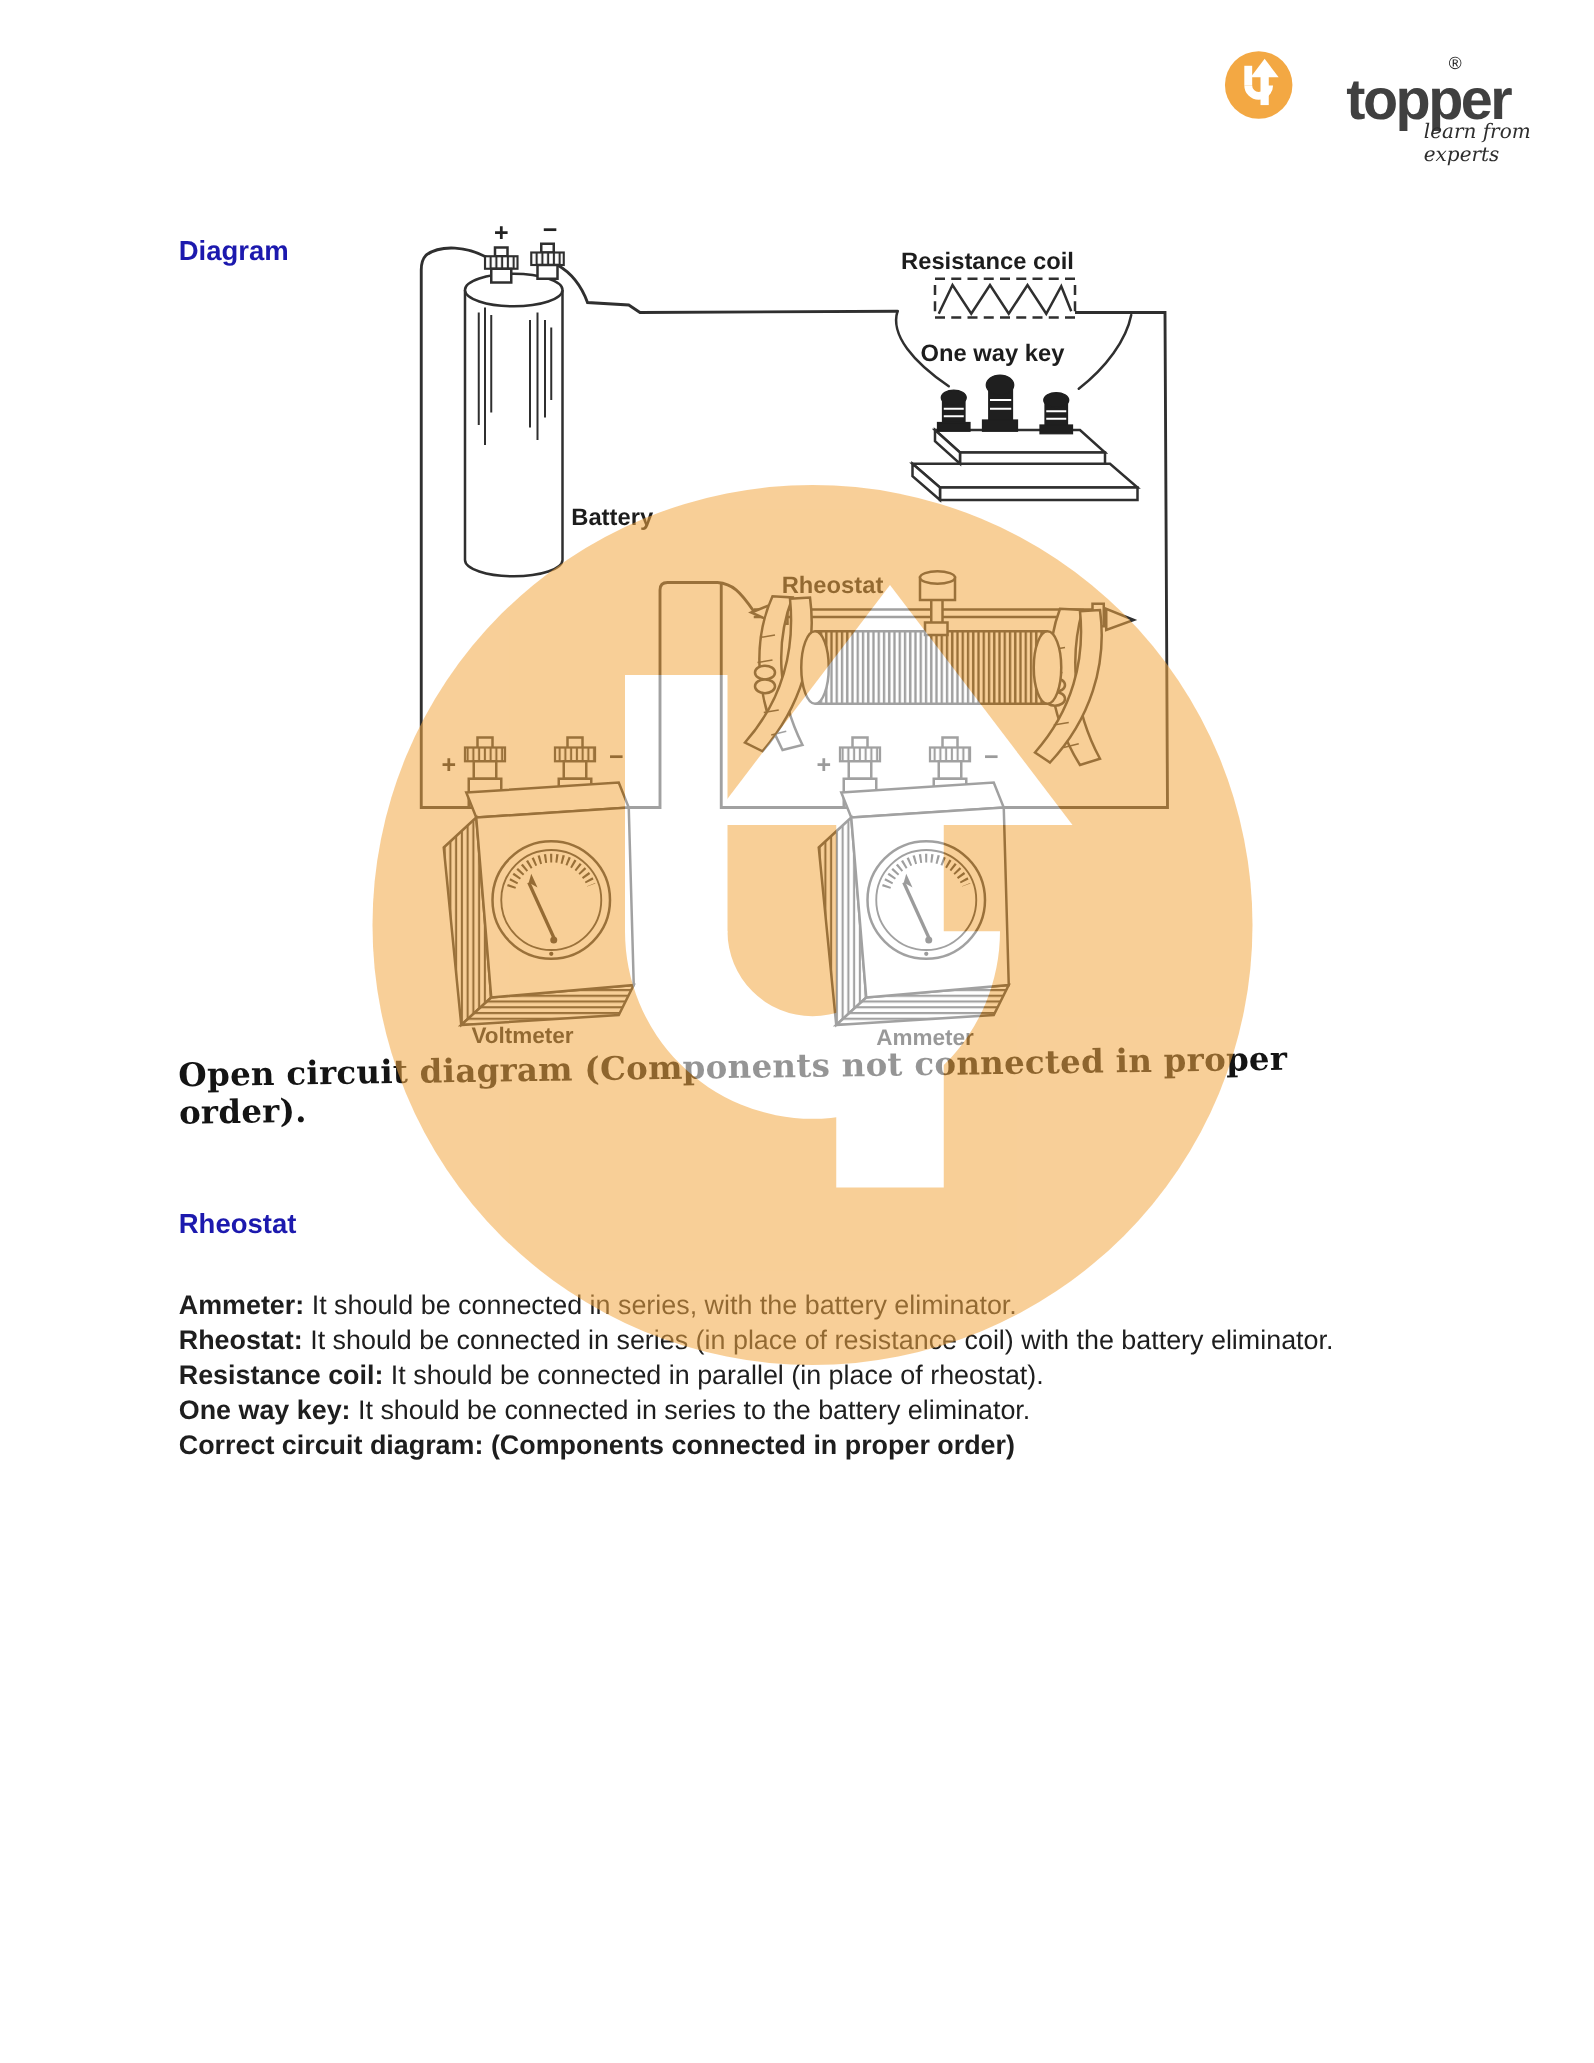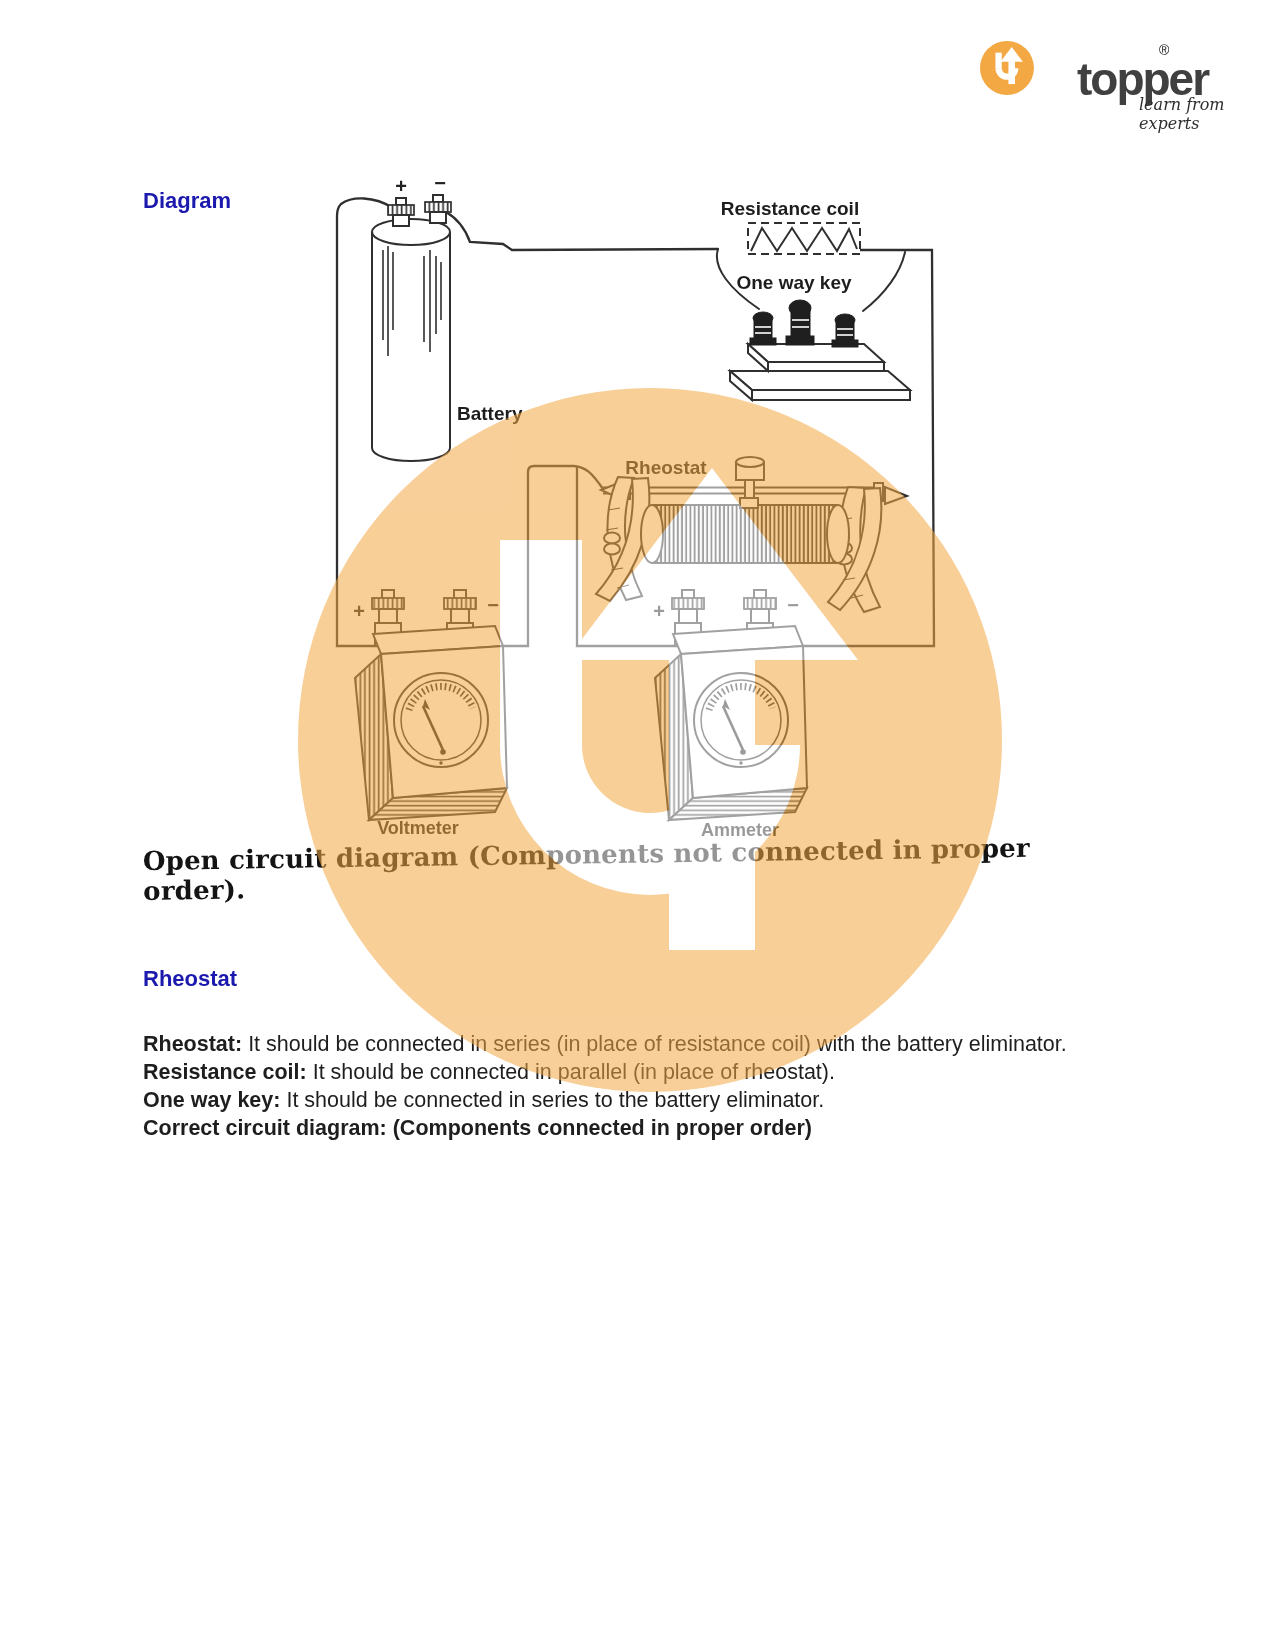--- a/index.html
+++ b/index.html
@@ -36,20 +36,21 @@
 <div class="brandtext">topper</div>
 <div class="reg">®</div>
 <div class="tagline">learn from experts</div>
 
 <div class="heading" id="h-diagram">Diagram</div>
 <div class="heading" id="h-procedure">Rheostat</div>
 
 <div class="caption">Open circuit diagram (Components not connected in proper order).</div>
 
 <div class="proc">
+  <p><b>Ammeter:</b><span> It should be connected in series, with the battery eliminator.</span></p>
   <p><b>Rheostat:</b><span> It should be connected in series (in place of resistance coil) with the battery eliminator.</span></p>
   <p><b>Resistance coil:</b><span> It should be connected in parallel (in place of rheostat).</span></p>
   <p><b>One way key:</b><span> It should be connected in series to the battery eliminator.</span></p>
   <p><b>Correct circuit diagram:</b><b> (Components connected in proper order)</b></p>
 </div>
 
 <svg class="page-art" width="1275" height="1650" viewBox="0 0 1275 1650">
   <defs>
     <pattern id="wind" patternUnits="userSpaceOnUse" width="4.2" height="60">
       <rect width="4.2" height="60" fill="#ffffff"></rect>

